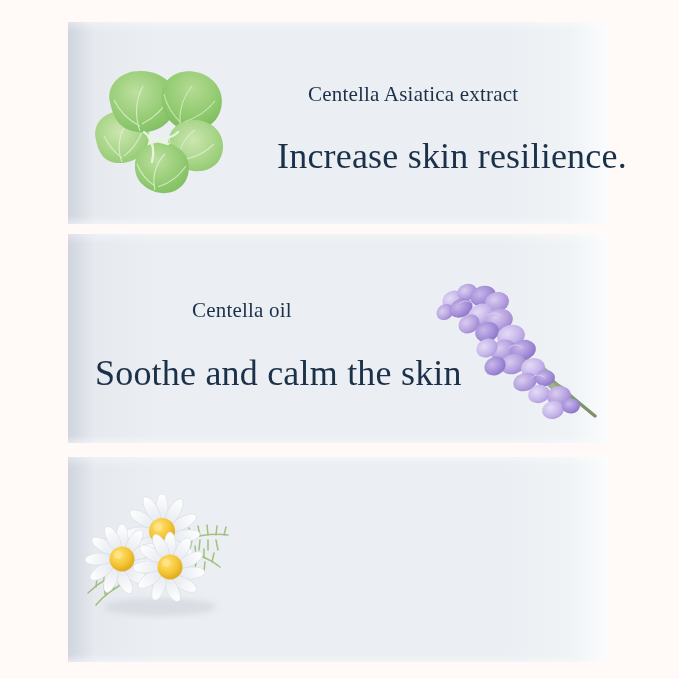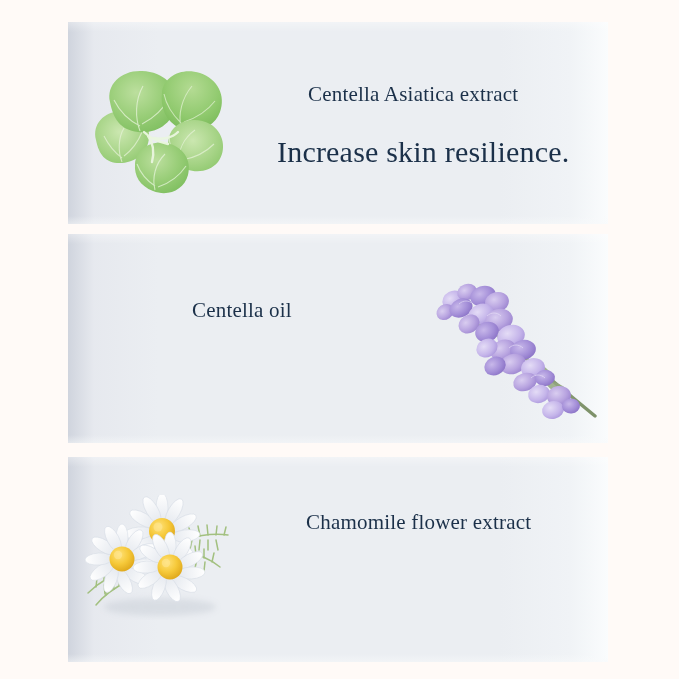--- a/index.html
+++ b/index.html
@@ -58,21 +58,21 @@
     position: absolute;
     color: #1b3049;
     z-index: 5;
     white-space: nowrap;
   }
   .ingredient-name {
     font-size: 21px;
     letter-spacing: 0.2px;
   }
   .ingredient-benefit {
-    font-size: 30px;
+    font-size: 36px;
     letter-spacing: 0.2px;
   }
 
   
   #p1-name    { left: 308px; top: 82px; }
   #p1-benefit { left: 277px; top: 135px; }
   
   #p2-name    { left: 192px; top: 298px; }
   #p2-benefit { left: 95px;  top: 352px; }
   
@@ -216,20 +216,21 @@
       <g stroke="#efe9fa" stroke-width="1" fill="none" opacity="0.55">
         <path d="M34 26 C38 22 44 22 48 26"></path>
         <path d="M62 38 C66 34 72 34 76 38"></path>
         <path d="M84 70 C88 66 94 66 98 70"></path>
         <path d="M106 100 C110 96 116 96 120 100"></path>
       </g>
     </svg>
   </div>
 
   <div class="text-block ingredient-name" id="p2-name">Centella oil</div>
+  <div class="text-block ingredient-benefit" id="p2-benefit">Soothe and calm the skin</div>
 
   <div class="panel" id="panel-3"></div>
 
   <div class="art" id="chamomile-art">
     <svg viewBox="0 0 165 125" xmlns="http://www.w3.org/2000/svg">
       <defs>
         <radialGradient id="ctr" cx="38%" cy="32%" r="70%">
           <stop offset="0%" stop-color="#ffe27a"></stop>
           <stop offset="55%" stop-color="#f6c93a"></stop>
           <stop offset="100%" stop-color="#e0a91c"></stop>
@@ -311,15 +312,14 @@
           <ellipse cx="69" cy="72" rx="6" ry="14" transform="rotate(266 69 72)"></ellipse>
           <ellipse cx="74" cy="59" rx="6" ry="14" transform="rotate(302 74 59)"></ellipse>
           <ellipse cx="83" cy="52" rx="6" ry="14" transform="rotate(332 83 52)"></ellipse>
         </g>
         <circle cx="92" cy="72" r="12.5" fill="url(#ctr)"></circle>
         <circle cx="88" cy="68" r="4.2" fill="#ffe797" opacity="0.55"></circle>
       </g>
     </svg>
   </div>
 
-  <div class="text-block ingredient-name" id="p3-name">Chamomile flower extract</div>
 
 </div>
 
 </body></html>

